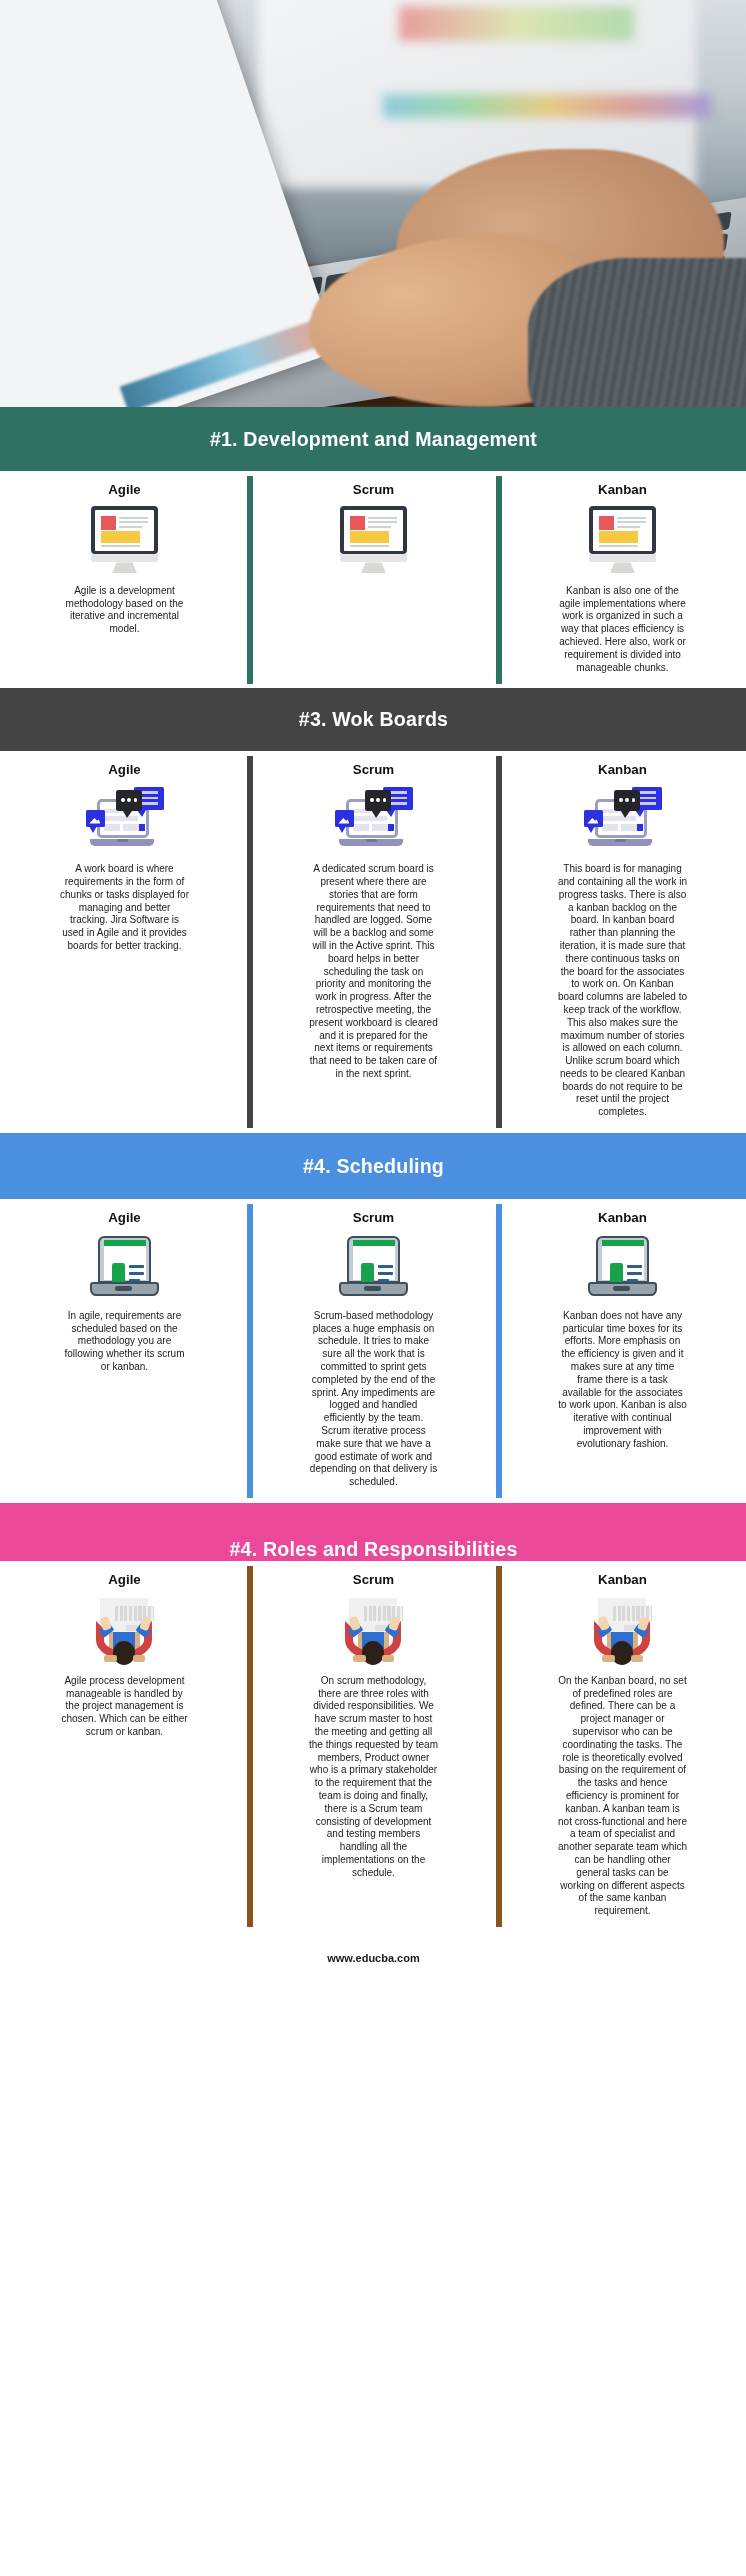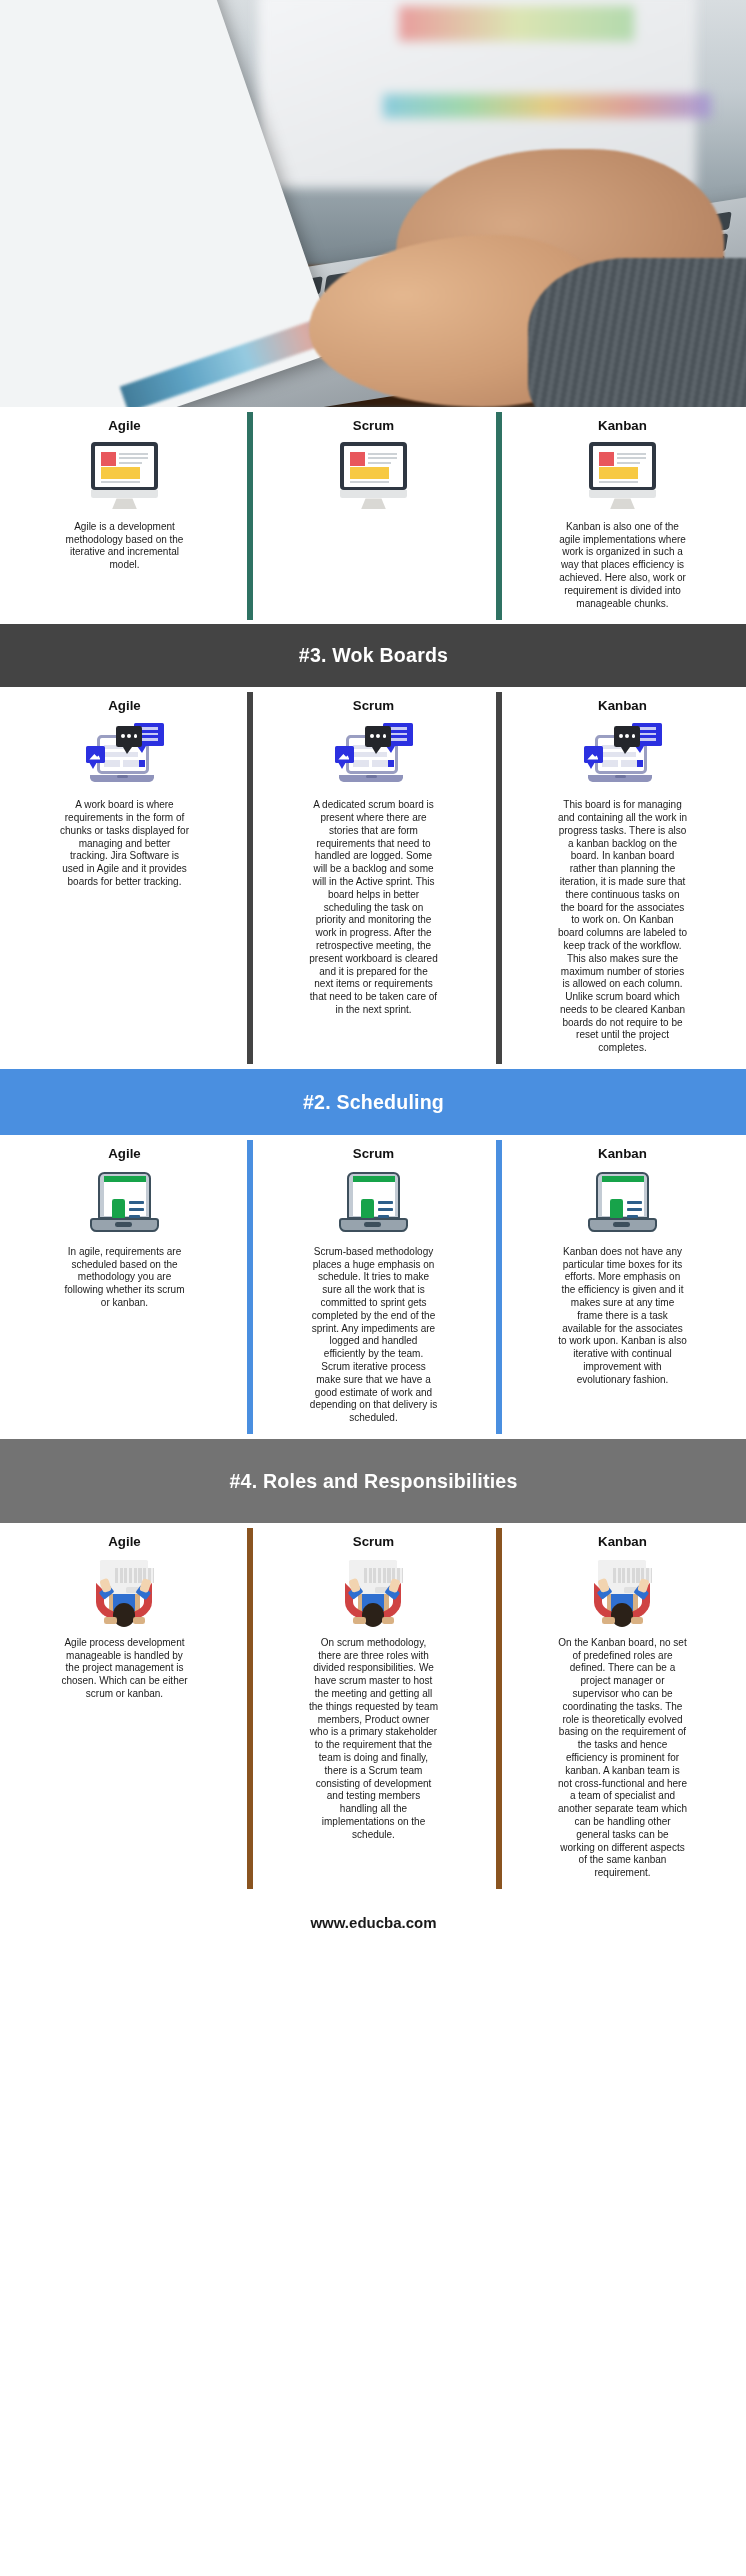--- a/index.html
+++ b/index.html
@@ -276,21 +276,21 @@
   .ico-person .handr { position:absolute; left:52px; top:20.3px; width:8.6px; height:12.5px; background:#f2d4b0; border-radius:3.1px; transform: rotate(18deg);}
   .ico-person .head { position:absolute; left:24px; top:45px; width:22px; height:23.5px; background:#2b2118; border-radius:50%;}
   .ico-person .shoe { position:absolute; top:59px; width:12.5px; height:6.3px; background:#d9b183; border-radius:2.3px;}
 
   
   .footer {
     width:100%;
     text-align:center;
     padding:20.3px 0 17px;
     background:#ffffff;
-    font-size:15px;
+    font-size:11px;
     color:#1a1a1a;
     font-weight:bold;
   }
 </style>
 </head>
 <body>
 
 <div class="page">
 
   <div class="hero">
@@ -364,20 +364,23 @@
         
         
       </div>
     </div>
     <div class="taskbar"></div>
     <div class="hand-back"></div>
     <div class="hand-front"></div>
     <div class="sleeve"></div>
   </div>
 
+  <div class="band" style="background:#2f7263;height:64px;">
+    <span>#1. Development and Management</span>
+  </div>
   <div class="cols" style="--divider:#2f7263;">
 
     <div class="col">
       <div class="col-title">Agile</div>
       <div class="col-icon">
         <div class="ico-monitor">
           <div class="frame">
               <div class="scr">
             <div class="red"></div>
                 <div class="yel"></div>
@@ -529,21 +532,21 @@
           <div class="bub-img">
               <div class="mount"></div>
             </div>
         </div>
       </div>
       <div class="col-text">This board is for managing and containing all the work in progress tasks. There is also a kanban backlog on the board. In kanban board rather than planning the iteration, it is made sure that there continuous tasks on the board for the associates to work on. On Kanban board columns are labeled to keep track of the workflow. This also makes sure the maximum number of stories is allowed on each column. Unlike scrum board which needs to be cleared Kanban boards do not require to be reset until the project completes.</div>
     </div>
   </div>
 
   <div class="band" style="background:#4a8fe0;height:66px;">
-    <span>#2. Scheduling</span>
+    <span>#4. Scheduling</span>
   </div>
   <div class="cols" style="--divider:#4a8fe0;">
 
     <div class="col">
       <div class="col-title">Agile</div>
       <div class="col-icon">
         <div class="ico-sched">
           <div class="lid2">
             <div class="cam"></div>
             <div class="greenbar"></div>
@@ -597,21 +600,21 @@
             </div>
           </div>
           <div class="deck"></div>
             <div class="pad"></div>
         </div>
       </div>
       <div class="col-text">Kanban does not have any particular time boxes for its efforts. More emphasis on the efficiency is given and it makes sure at any time frame there is a task available for the associates to work upon. Kanban is also iterative with continual improvement with evolutionary fashion.</div>
     </div>
   </div>
 
-  <div class="band" style="background:#737373;height:84px;">
+  <div class="band" style="background:#ec4899;height:58px;align-items:flex-end;">
     <span>#4. Roles and Responsibilities</span>
   </div>
   <div class="cols" style="--divider:#8a5420;">
 
     <div class="col">
       <div class="col-title">Agile</div>
       <div class="col-icon">
         <div class="ico-person">
           <div class="board">
               <div class="kb"></div>

